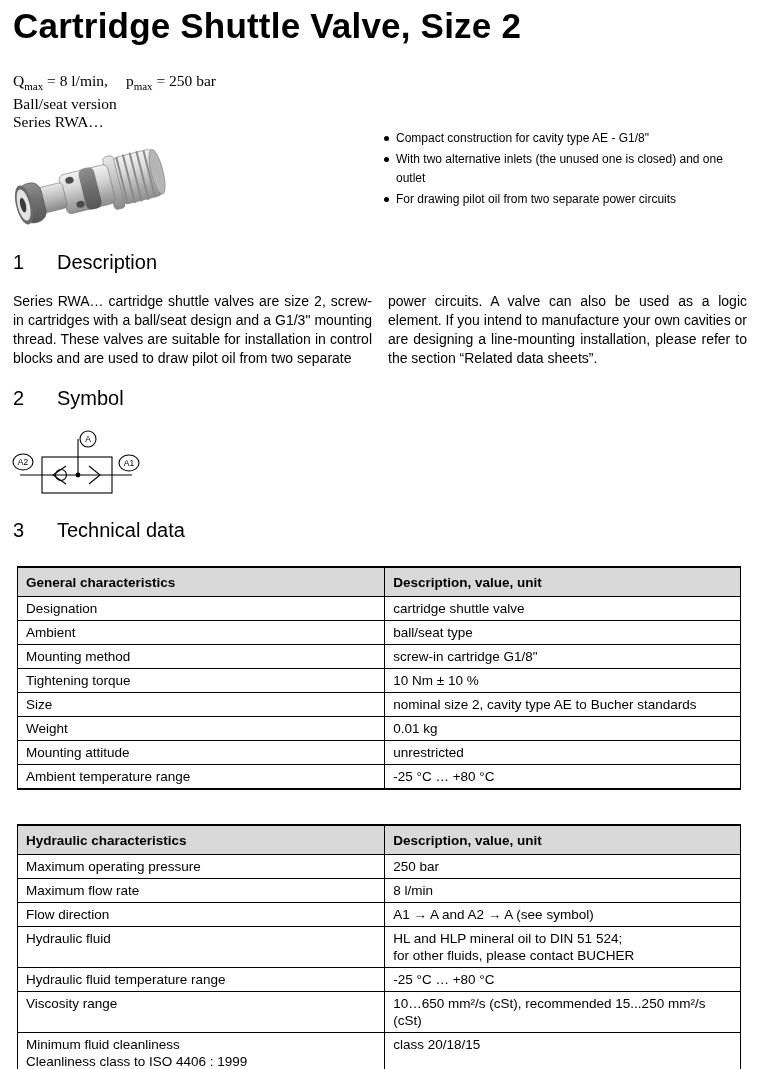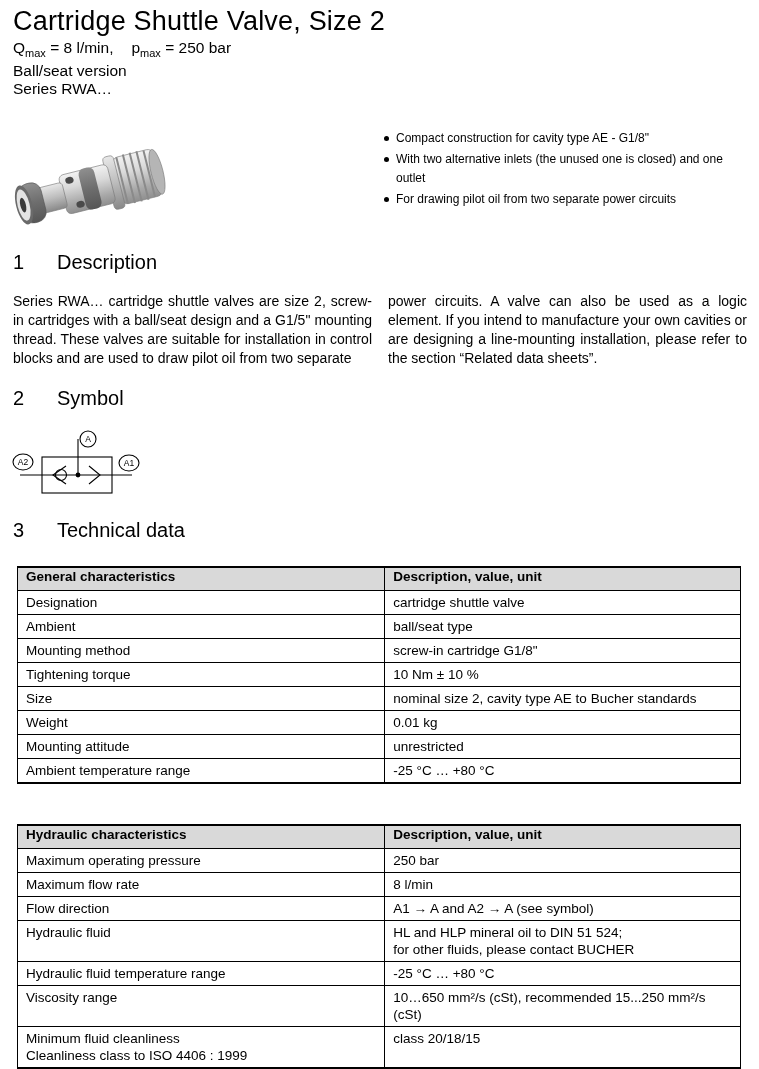--- a/index.html
+++ b/index.html
@@ -8,22 +8,22 @@
     width: 759px; height: 1069px;
     font-family: "Liberation Sans", "DejaVu Sans", sans-serif;
     color: #000;
     position: relative;
     overflow: hidden;
   }
   .page { position: relative; width: 759px; height: 1069px; background: #fff; }
 
   
   .doc-header { position: absolute; left: 13px; top: 6px; }
-  .doc-title { font-size: 27px; font-weight: 400; letter-spacing: 0.2px; }
-  .doc-specs { margin-top: 2px; font-size: 15.5px; line-height: 18px; }
+  .doc-title { font-size: 35px; font-weight: 700; letter-spacing: 0.2px; }
+  .doc-specs { margin-top: 26px; font-size: 15.5px; line-height: 18px; font-family: Liberation Serif, serif; }
   .doc-specs sub { font-size: 11px; }
   .spec-gap { display: inline-block; width: 18px; }
 
   
   .features { position: absolute; left: 383px; top: 129px; width: 366px; }
   .features ul { list-style: none; }
   .features li {
     font-size: 12px; line-height: 19px; margin-bottom: 2px;
     padding-left: 13px; position: relative; text-align: left;
   }
@@ -60,21 +60,21 @@
   #table-hydraulic { top: 824px; }
   .tech-table col.c1 { width: 50.8%; }
   .tech-table col.c2 { width: 49.2%; }
   .tech-table th, .tech-table td {
     border: 1px solid #000;
     font-size: 13.5px; line-height: 17px;
     text-align: left; vertical-align: top;
     padding: 3px 8px 3px 8px;
     white-space: pre-line;
   }
-  .tech-table th { background: #d9d9d9; font-weight: 700; padding-top: 0; padding-bottom: 5px; }
+  .tech-table th { background: #d9d9d9; font-weight: 700; padding-top: 6px; padding-bottom: 5px; }
   .tech-table td { height: 24px; }
 </style>
 </head>
 <body>
 
 <div class="page">
 
   <div class="doc-header">
     <div class="doc-title">Cartridge Shuttle Valve, Size 2</div>
     <div class="doc-specs">
@@ -135,21 +135,21 @@
       <li>With two alternative inlets (the unused one is closed) and one outlet</li>
       <li>For drawing pilot oil from two separate power circuits</li>
     </ul>
   </div>
 
   <div class="sec-heading" id="sec1">
     <span class="sec-num">1</span>
     <span class="sec-title">Description</span>
   </div>
   <div class="desc-cols">
-    <div class="desc-col">Series RWA… cartridge shuttle valves are size 2, screw-in cartridges with a ball/seat design and a G1/5" mounting thread. These valves are suitable for installation in control blocks and are used to draw pilot oil from two separate</div>
+    <div class="desc-col">Series RWA… cartridge shuttle valves are size 2, screw-in cartridges with a ball/seat design and a G1/3" mounting thread. These valves are suitable for installation in control blocks and are used to draw pilot oil from two separate</div>
     <div class="desc-col">power circuits. A valve can also be used as a logic element. If you intend to manufacture your own cavities or are designing a line-mounting installation, please refer to the section “Related data sheets”.</div>
   </div>
 
   <div class="sec-heading" id="sec2">
     <span class="sec-num">2</span>
     <span class="sec-title">Symbol</span>
   </div>
   <div class="symbol-figure">
     <svg width="150" height="88" viewBox="0 0 150 88">
       <g fill="none" stroke="#000" stroke-width="1.1">

